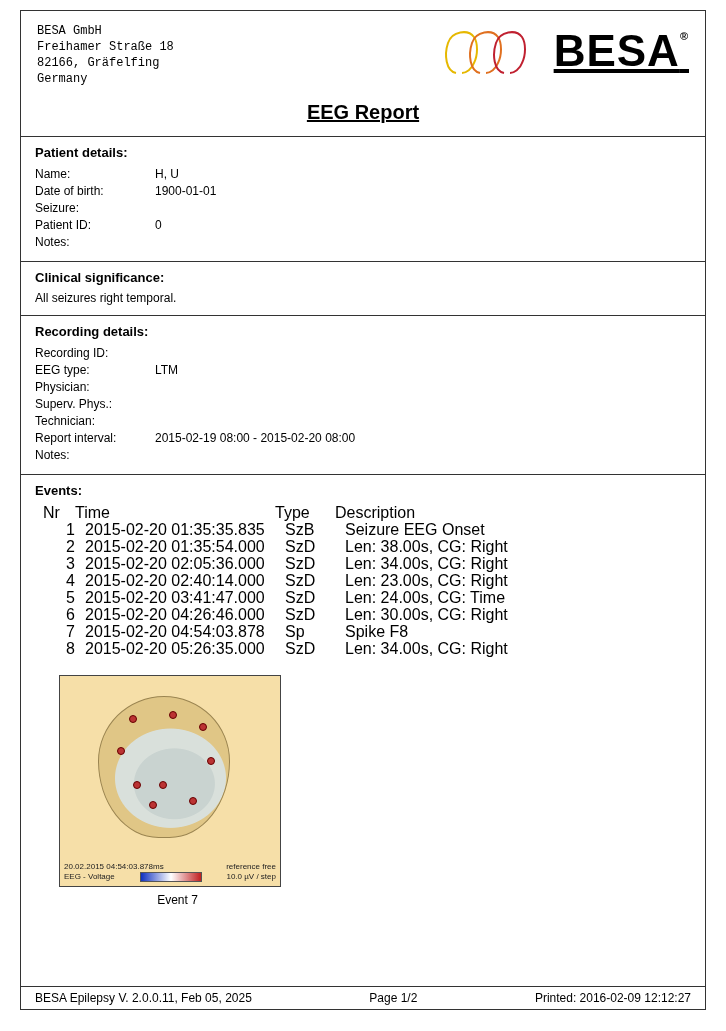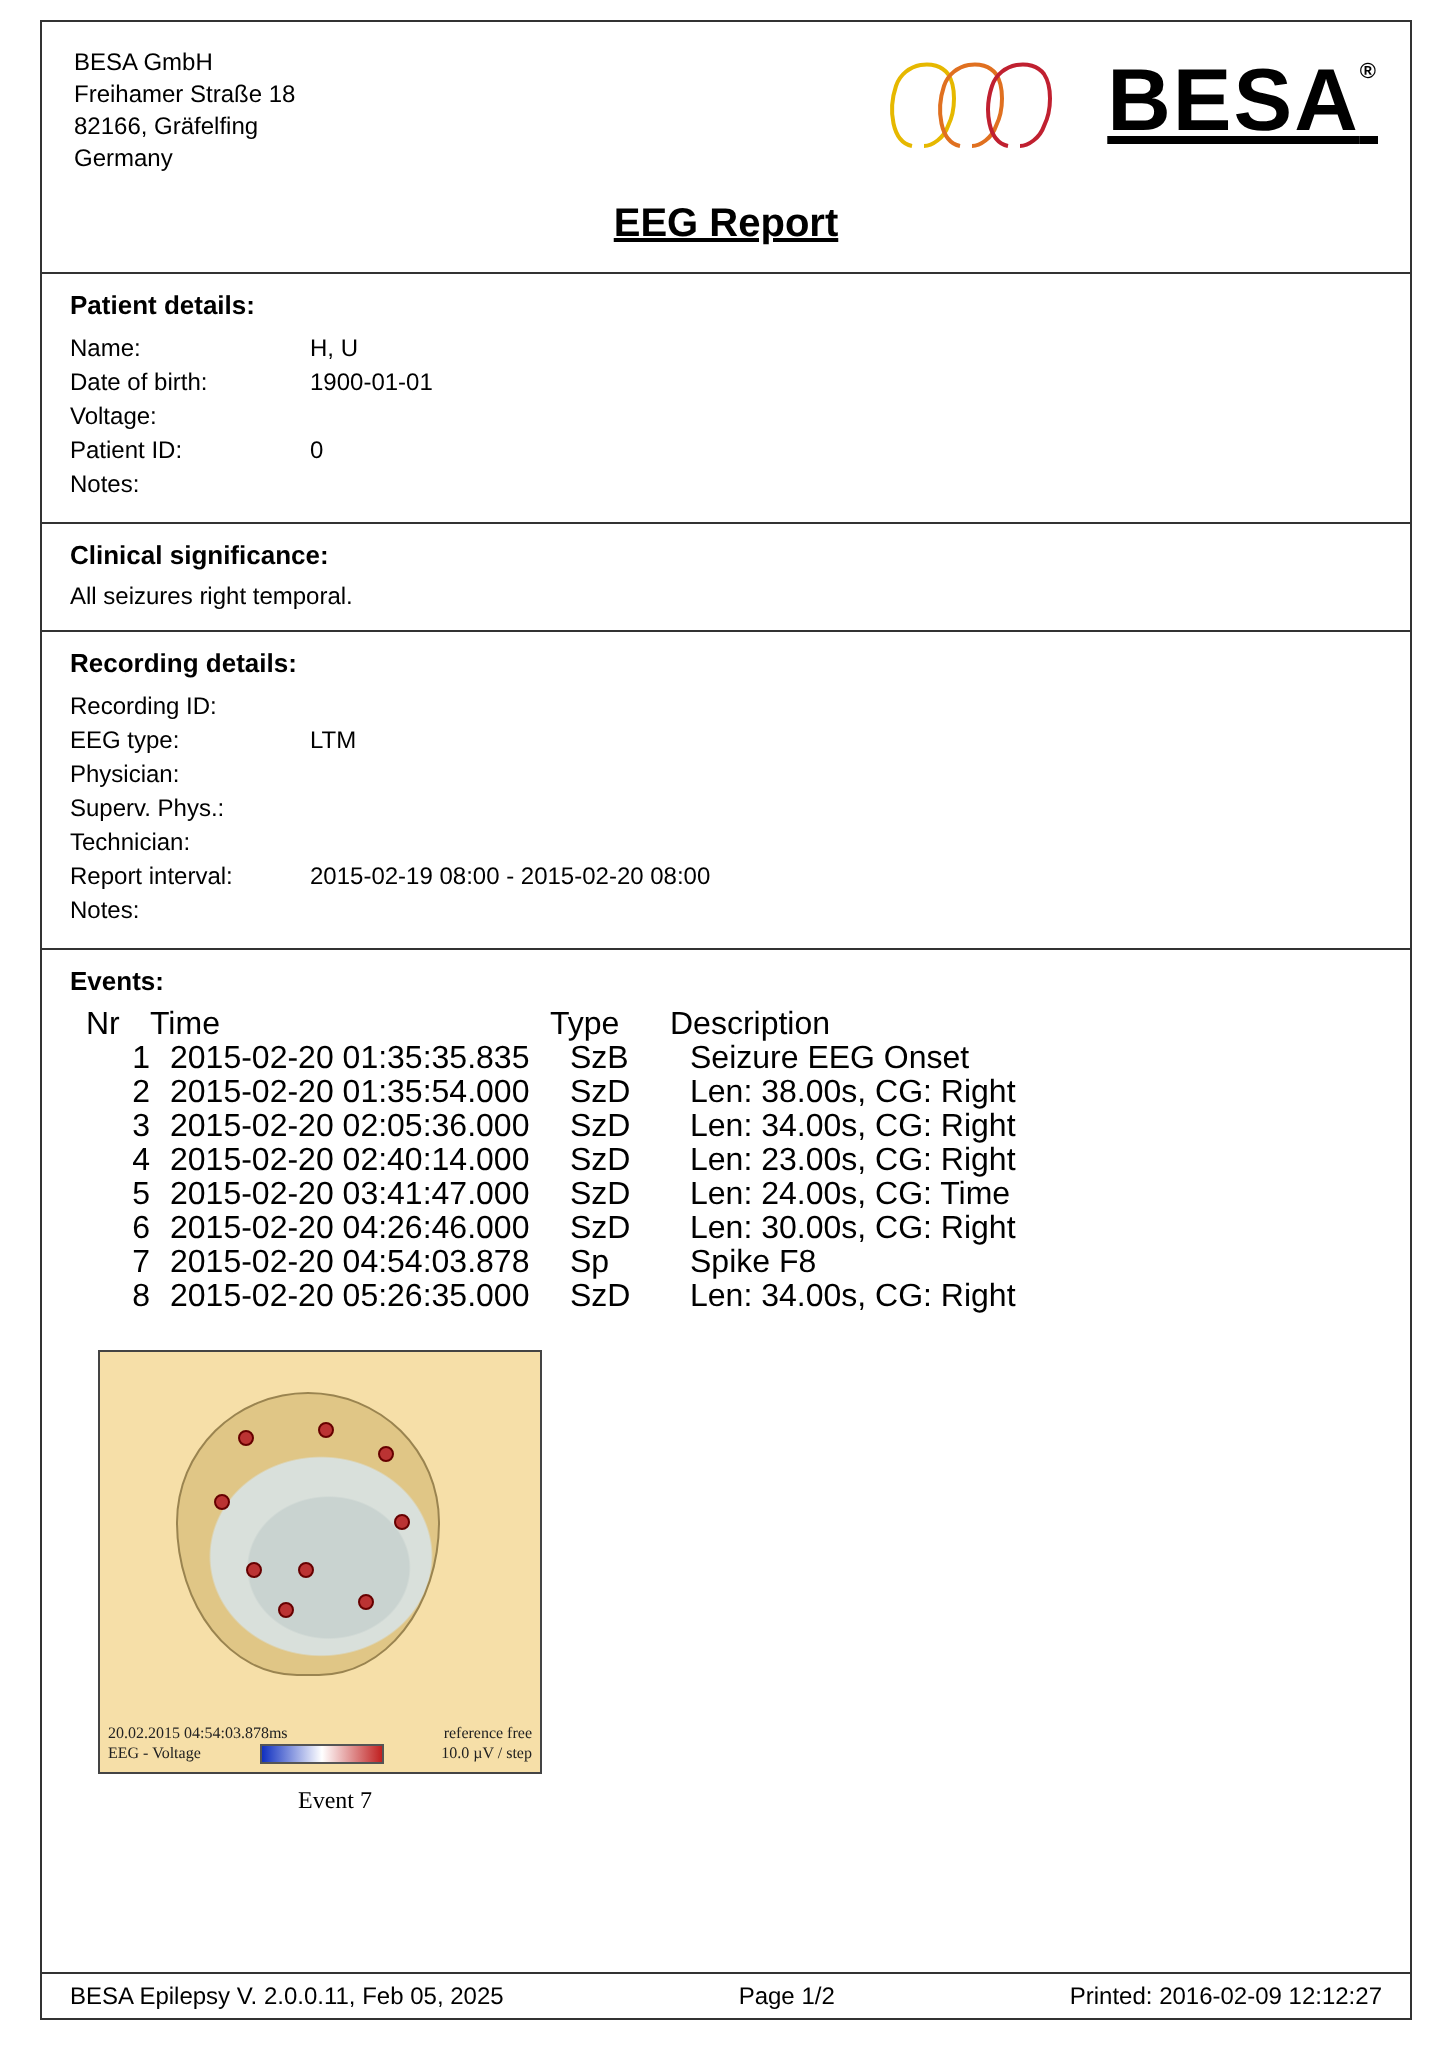--- a/index.html
+++ b/index.html
@@ -21,20 +21,21 @@
   }
   .header {
     display: flex;
     justify-content: space-between;
     align-items: flex-start;
     padding: 12px 16px 6px 16px;
   }
   .addr {
     font-size: 12px;
     line-height: 16px;
+    font-family: Liberation Mono, monospace;
   }
   .logo {
     display: flex;
     align-items: center;
     gap: 6px;
   }
   .logotext {
     font-family: Arial, sans-serif;
     font-weight: bold;
     font-size: 44px;
@@ -75,23 +76,22 @@
     margin: 4px 0 4px 8px;
     font-size: 16px;
   }
   .events-table .row { display: flex; line-height: 17px; }
   .events-table .c-nr   { width: 32px; text-align: right; padding-right: 10px; }
   .events-table .c-time { width: 200px; }
   .events-table .c-type { width: 60px; }
   .events-table .c-desc { flex: 1; }
   .events-table .hdr .c-nr { text-align: left; padding-right:0; }
   .fig {
-    margin: 18px 0 0 14px;
+    margin: 18px 0 0 24px;
     width: 237px;
-    font-family: Liberation Serif, serif;
   }
   .fig-box {
     width: 220px;
     height: 210px;
     border: 1px solid #444;
     background: #f6dfa8;
     position: relative;
     overflow: hidden;
   }
   .fig-head {
@@ -172,21 +172,21 @@
     <div class="sec-title">Patient details:</div>
     <div class="kv">
         <div class="k">Name:</div>
         <div class="v">H, U</div>
       </div>
     <div class="kv">
         <div class="k">Date of birth:</div>
         <div class="v">1900-01-01</div>
       </div>
     <div class="kv">
-        <div class="k">Voltage:</div>
+        <div class="k">Seizure:</div>
         <div class="v"></div>
       </div>
     <div class="kv">
         <div class="k">Patient ID:</div>
         <div class="v">0</div>
       </div>
     <div class="kv">
         <div class="k">Notes:</div>
         <div class="v"></div>
       </div>

